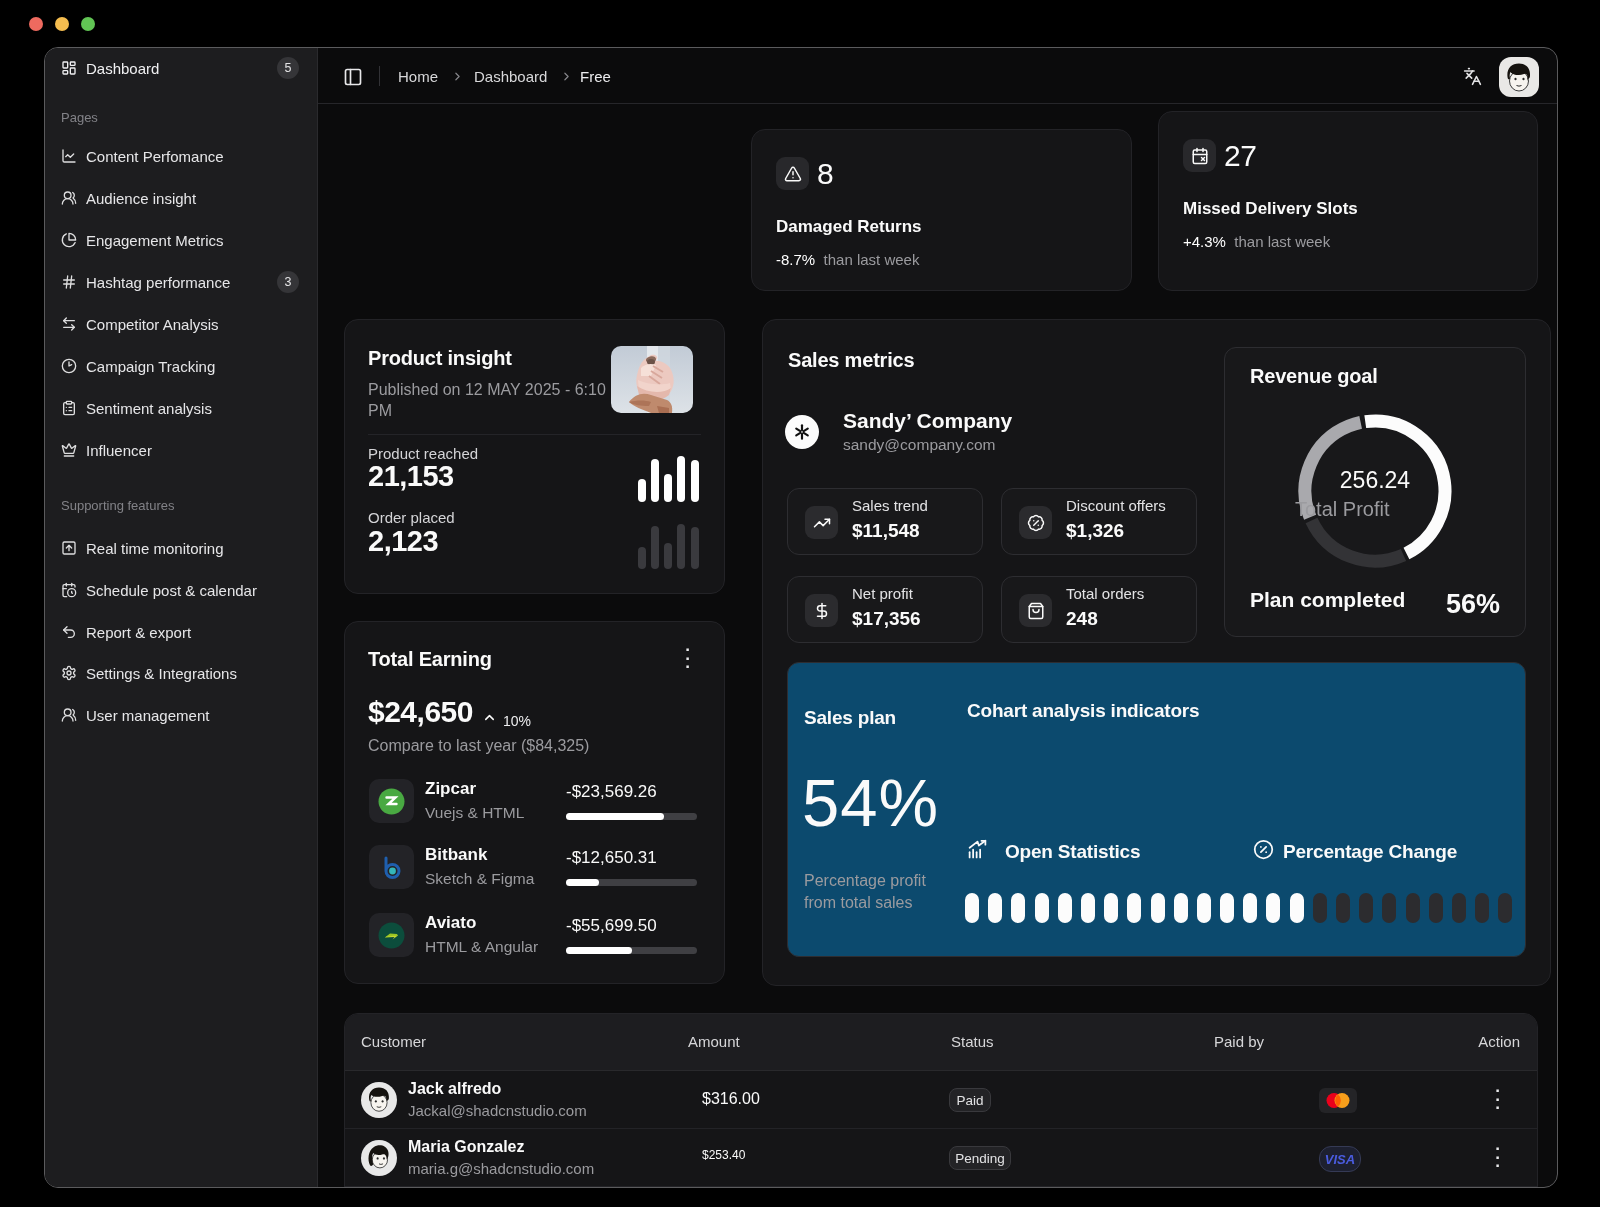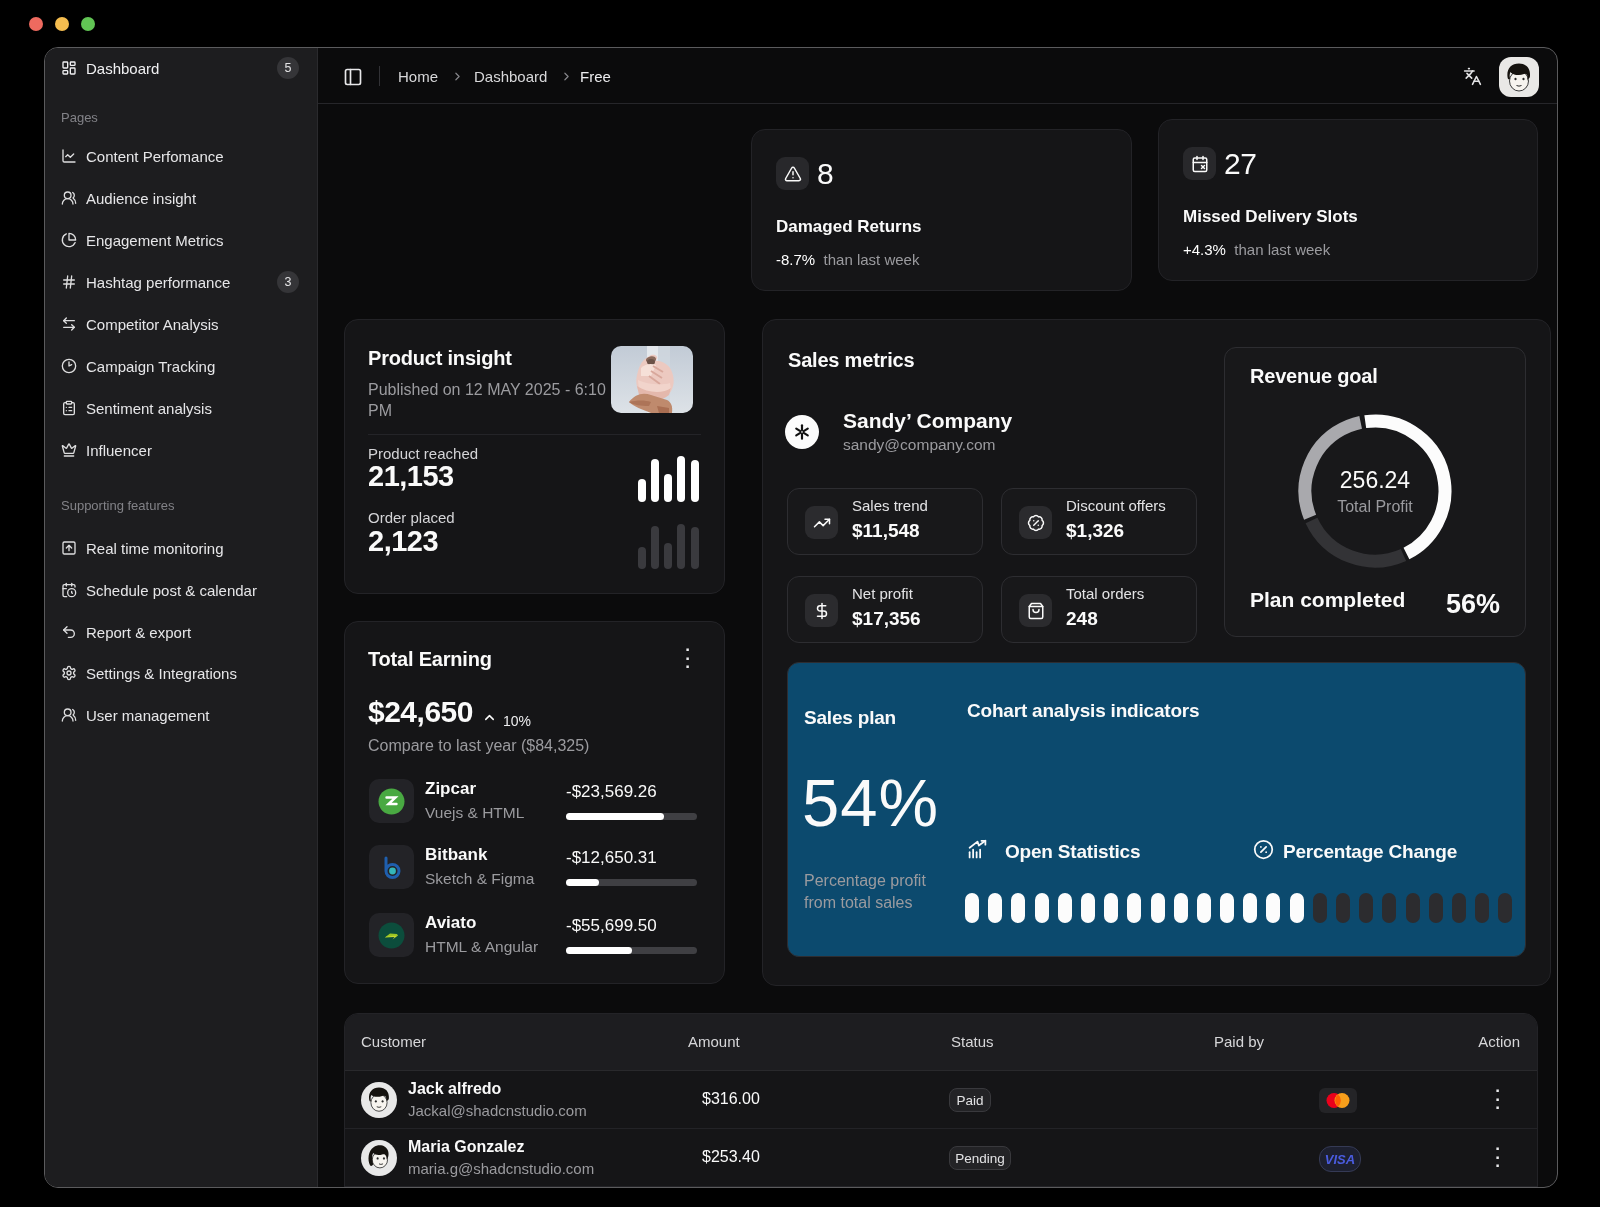--- a/index.html
+++ b/index.html
@@ -191,21 +191,21 @@
           <svg width="18" height="18" viewBox="0 0 24 24" fill="none" stroke="#fafafa" stroke-width="2" stroke-linecap="round" stroke-linejoin="round">
             <path d="m21.73 18-8-14a2 2 0 0 0-3.48 0l-8 14A2 2 0 0 0 4 21h16a2 2 0 0 0 1.73-3"></path>
             <path d="M12 9v4"></path>
             <path d="M12 17h.01"></path>
           </svg>
         </div>
         <div class="abs bignum" style="left:65px; top:27px; height:33px; display:flex; align-items:center;">8</div>
         <div class="abs" style="left:24px; top:87px; font-size:17px; font-weight:700; color:#fafafa;">Damaged Returns</div>
         <div class="abs" style="left:24px; top:121px; font-size:15px; color:#ffffff;">-8.7%&nbsp;&nbsp;<span class="muted">than last week</span></div>
       </div>
-      <div class="card" style="left:1113px; top:71px; width:380px; height:162px;">
+      <div class="card" style="left:1113px; top:63px; width:380px; height:180px;">
         <div class="tile" style="left:24px; top:27px; width:33px; height:33px;">
           <svg width="18" height="18" viewBox="0 0 24 24" fill="none" stroke="#fafafa" stroke-width="2" stroke-linecap="round" stroke-linejoin="round">
             <path d="M8 2v4"></path>
             <path d="M16 2v4"></path>
             <rect x="3" y="4" width="18" height="18" rx="2"></rect>
             <path d="M3 10h18"></path>
             <path d="m14 14 4 4"></path>
             <path d="m18 14-4 4"></path>
           </svg>
         </div>
@@ -367,21 +367,21 @@
         <div class="panel" style="left:461px; top:27px; width:302px; height:290px; background:#18181a;">
           <div class="abs ctitle" style="left:25px; top:17px; font-size:20px;">Revenue goal</div>
           <svg class="abs" style="left:70px; top:63px;" width="160" height="160" viewBox="0 0 160 160">
             <g transform="translate(80,80)">
               <circle r="70" fill="none" stroke="#fcfcfc" stroke-width="13" stroke-dasharray="196.7 1000" transform="rotate(-98)"></circle>
               <circle r="70" fill="none" stroke="#333336" stroke-width="13" stroke-dasharray="108.7 1000" transform="rotate(66)"></circle>
               <circle r="70" fill="none" stroke="#a9a9ad" stroke-width="13" stroke-dasharray="122.2 1000" transform="rotate(158)"></circle>
             </g>
           </svg>
           <div class="abs" style="left:70px; top:119px; width:160px; text-align:center; font-size:23px; color:#fafafa;">256.24</div>
-          <div class="abs muted" style="left:70px; top:150px; width:160px; text-align:center; font-size:16px;">Total Profit</div>
+          <div class="abs muted" style="left:70px; top:150px; width:160px; text-align:left; font-size:20px;">Total Profit</div>
           <div class="abs" style="left:25px; top:240px; font-size:21px; color:#fafafa;font-weight:bold;">Plan completed</div>
           <div class="abs" style="right:25px; top:241px; font-size:27px; font-weight:600; color:#fafafa;">56%</div>
         </div>
 
         <div class="panel" style="left:24px; top:342px; width:739px; height:295px; background:#0c4a6e;">
           <div class="abs ctitle" style="left:16px; top:44px; font-size:19px;">Sales plan</div>
           <div class="abs" style="left:14px; top:101px; font-size:67px; color:#fafafa; letter-spacing:1px;">54%</div>
           <div class="abs muted" style="left:16px; top:207px; font-size:16px; line-height:22px;">Percentage profit<br>from total sales</div>
           <div class="abs ctitle" style="left:179px; top:37px; font-size:19px;">Cohart analysis indicators</div>
           <svg class="abs" style="left:179px; top:176px;" width="21" height="21" viewBox="0 0 24 24" fill="none" stroke="#fafafa" stroke-width="2" stroke-linecap="round" stroke-linejoin="round">
@@ -467,21 +467,21 @@
             <svg width="36" height="36" viewBox="0 0 40 40">
               <ellipse cx="21" cy="22" rx="8.5" ry="9" fill="#f7f4ef" stroke="#3a3a3a" stroke-width="1"></ellipse>
               <path d="M10 28 C7 22 8 12 14 8 C20 4 28 6 30 12 C31.5 17 30 20 28.5 22 C29 17 27 15 23.5 16 C19.5 17.2 15.5 16.5 13.5 14.5 C12 17 12 22 13.5 27 C12.5 29 11 29.5 10 28 Z" fill="#16130f"></path>
               <ellipse cx="18.5" cy="20.5" rx="1.1" ry="1.3" fill="#2a2a2a"></ellipse>
               <ellipse cx="25.5" cy="20.5" rx="1.1" ry="1.3" fill="#2a2a2a"></ellipse>
               <path d="M20 26.5 Q22 27.8 24.5 26.5" fill="none" stroke="#2a2a2a" stroke-width="1"></path>
             </svg>
           </div>
           <div class="abs" style="left:63px; top:9px; font-size:16px; font-weight:600; color:#fafafa;">Maria Gonzalez</div>
           <div class="abs muted" style="left:63px; top:31px; font-size:15px;">maria.g@shadcnstudio.com</div>
-          <div class="abs" style="left:357px; top:19px; font-size:16px; color:#fafafa;">$253.40</div>
+          <div class="abs" style="left:357px; top:19px; font-size:12px; color:#fafafa;">$253.40</div>
           <div class="chip" style="left:604px; top:17px; width:62px; height:24px;">Pending</div>
           <div class="abs" style="left:974px; top:17px; width:42px; height:26px; border-radius:12px; background:#1d2030; border:1px solid #353a55; display:flex; align-items:center; justify-content:center;">
             <svg width="36" height="14" viewBox="0 0 36 14">
               <text x="18" y="11.5" text-anchor="middle" font-family="Liberation Sans, sans-serif" font-size="13" font-weight="bold" font-style="italic" fill="#4a5ce0">VISA</text>
             </svg>
           </div>
           <div class="abs" style="right:34px; top:16px; color:#e8e8ea; font-size:17px; font-weight:700; line-height:8.5px; text-align:center; width:10px;">·<br>·<br>·</div>
         </div>
       </div>
     </div>

